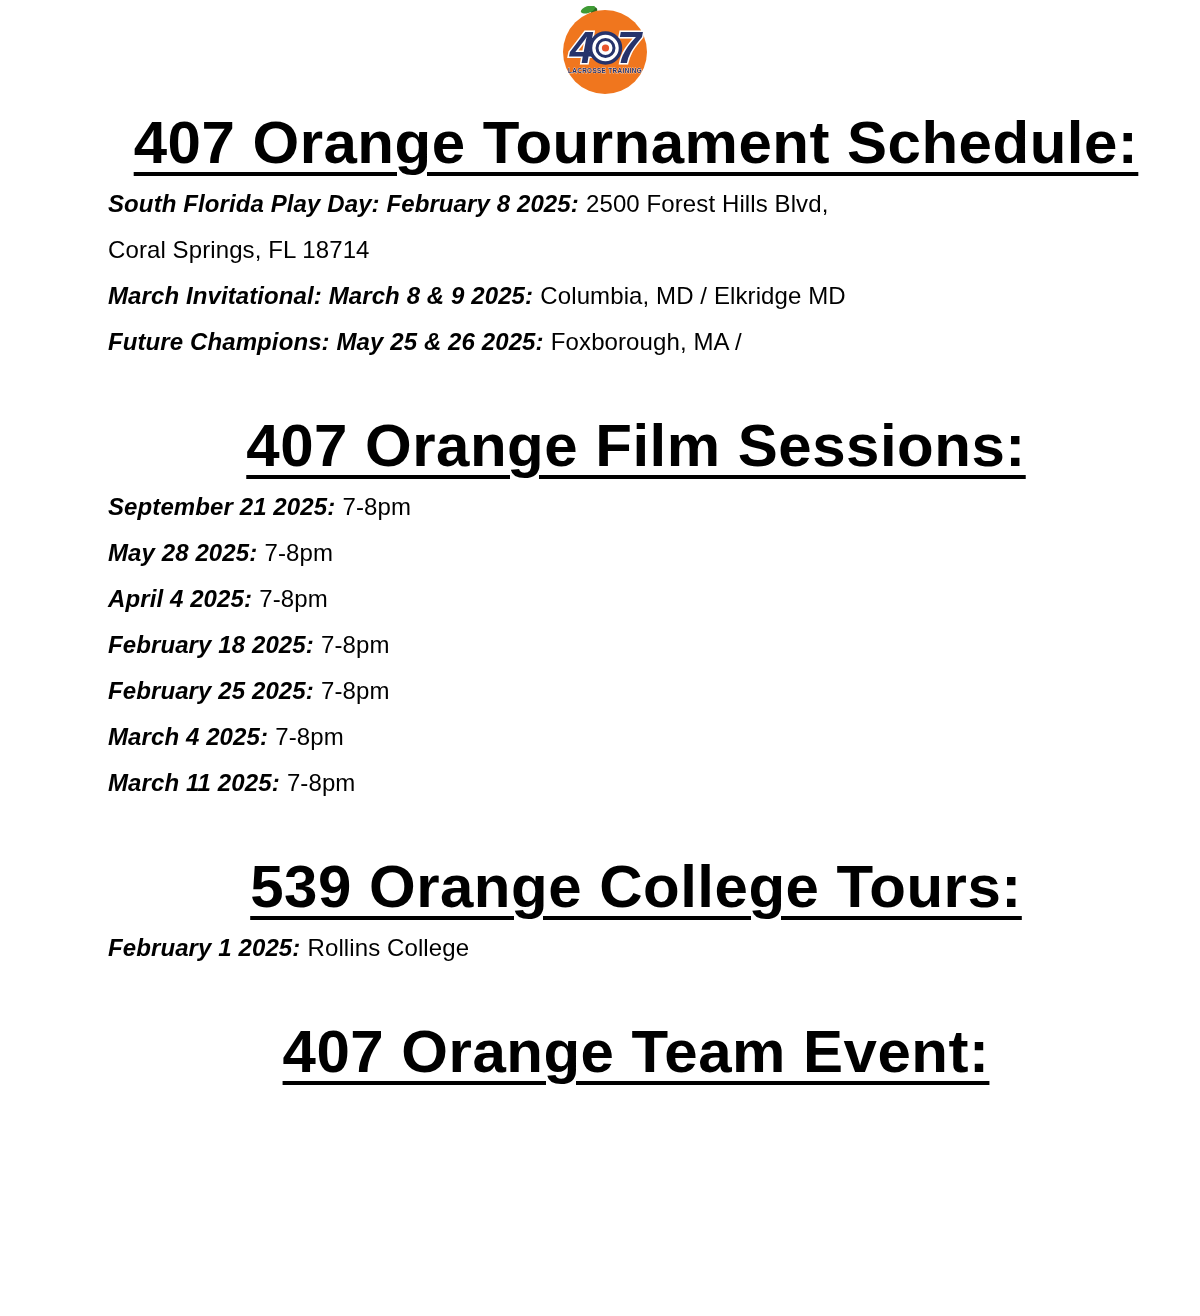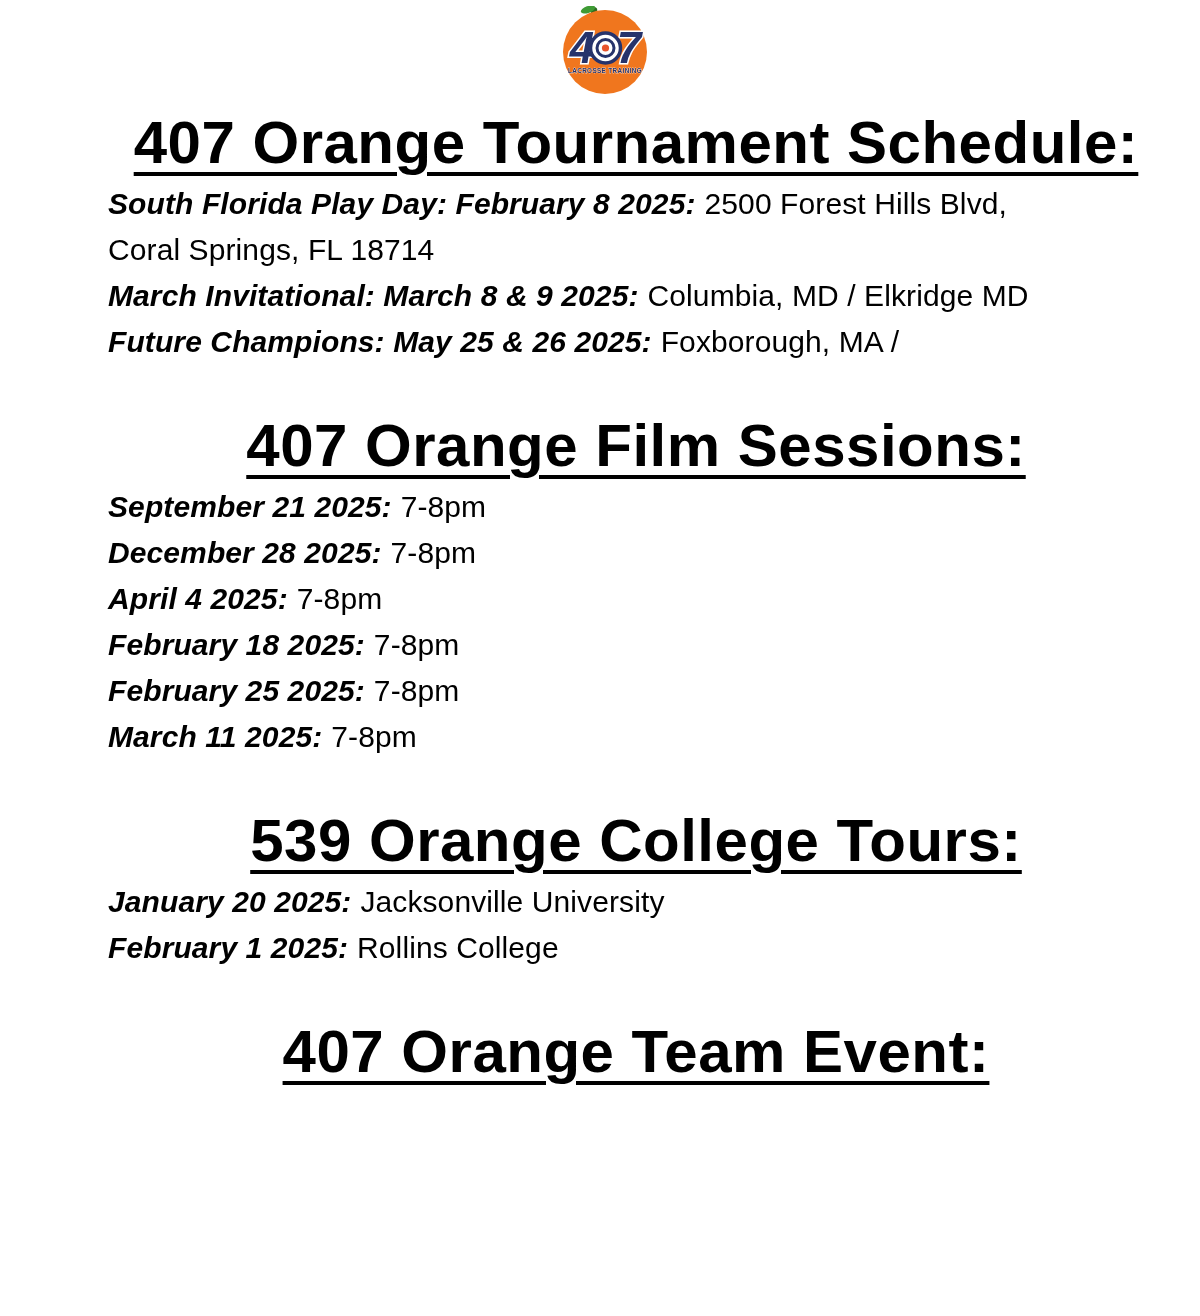--- a/index.html
+++ b/index.html
@@ -31,21 +31,21 @@
   }
   .heading .u {
     text-decoration: underline;
     text-decoration-thickness: 4px;
     text-underline-offset: 9px;
   }
   .heading.first { margin-top: 116px; }
   .entries { margin: 0; }
   .entry {
     margin: 0;
-    font-size: 30px;
+    font-size: 24px;
     line-height: 46px;
     letter-spacing: 0.1px;
   }
   .lbl {
     font-weight: 700;
     font-style: italic;
     margin-right: 0.30em;
   }
   .cont { display: block; }
 </style>
@@ -88,42 +88,42 @@
     </p>
   </div>
 
   <h1 class="heading"><span class="u">407 Orange Film Sessions:</span></h1>
 
   <div class="entries">
     <p class="entry">
       <span class="lbl">September 21 2025:</span><span class="seg">7-8pm</span>
     </p>
     <p class="entry">
-      <span class="lbl">December 28 2025:</span><span class="seg">7-8pm</span>
+      <span class="lbl">May 28 2025:</span><span class="seg">7-8pm</span>
     </p>
     <p class="entry">
       <span class="lbl">April 4 2025:</span><span class="seg">7-8pm</span>
     </p>
     <p class="entry">
       <span class="lbl">February 18 2025:</span><span class="seg">7-8pm</span>
     </p>
     <p class="entry">
       <span class="lbl">February 25 2025:</span><span class="seg">7-8pm</span>
     </p>
     <p class="entry">
+      <span class="lbl">March 4 2025:</span><span class="seg">7-8pm</span>
+    </p>
+    <p class="entry">
       <span class="lbl">March 11 2025:</span><span class="seg">7-8pm</span>
     </p>
   </div>
 
   <h1 class="heading"><span class="u">539 Orange College Tours:</span></h1>
 
   <div class="entries">
-    <p class="entry">
-      <span class="lbl">January 20 2025:</span><span class="seg">Jacksonville University</span>
-    </p>
     <p class="entry">
       <span class="lbl">February 1 2025:</span><span class="seg">Rollins College</span>
     </p>
   </div>
 
   <h1 class="heading"><span class="u">407 Orange Team Event:</span></h1>
 
 
 </div>
 

